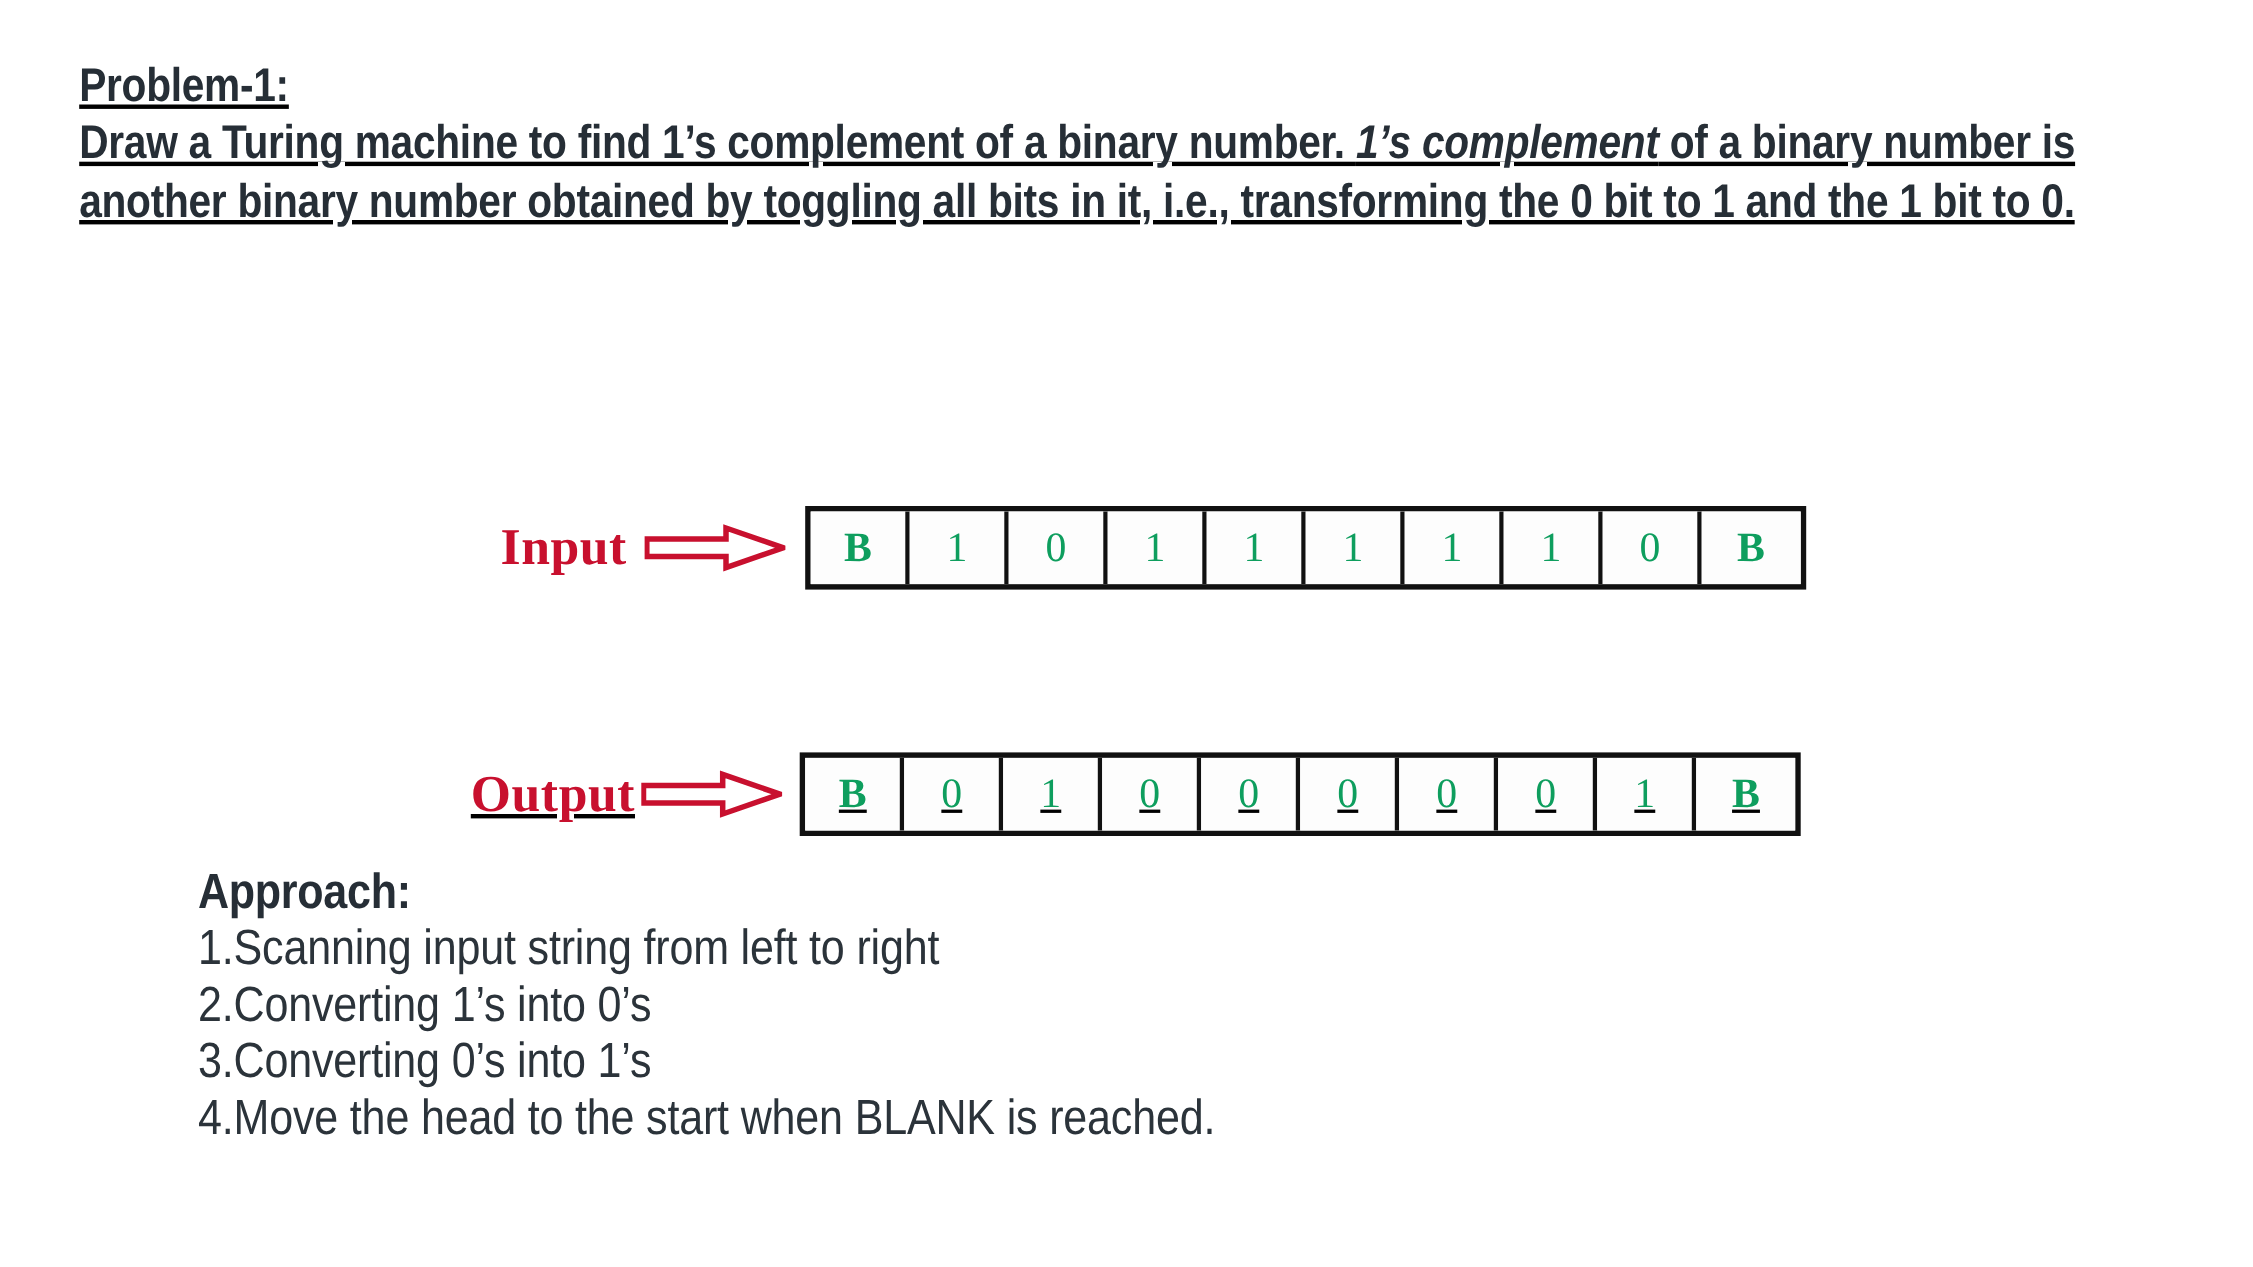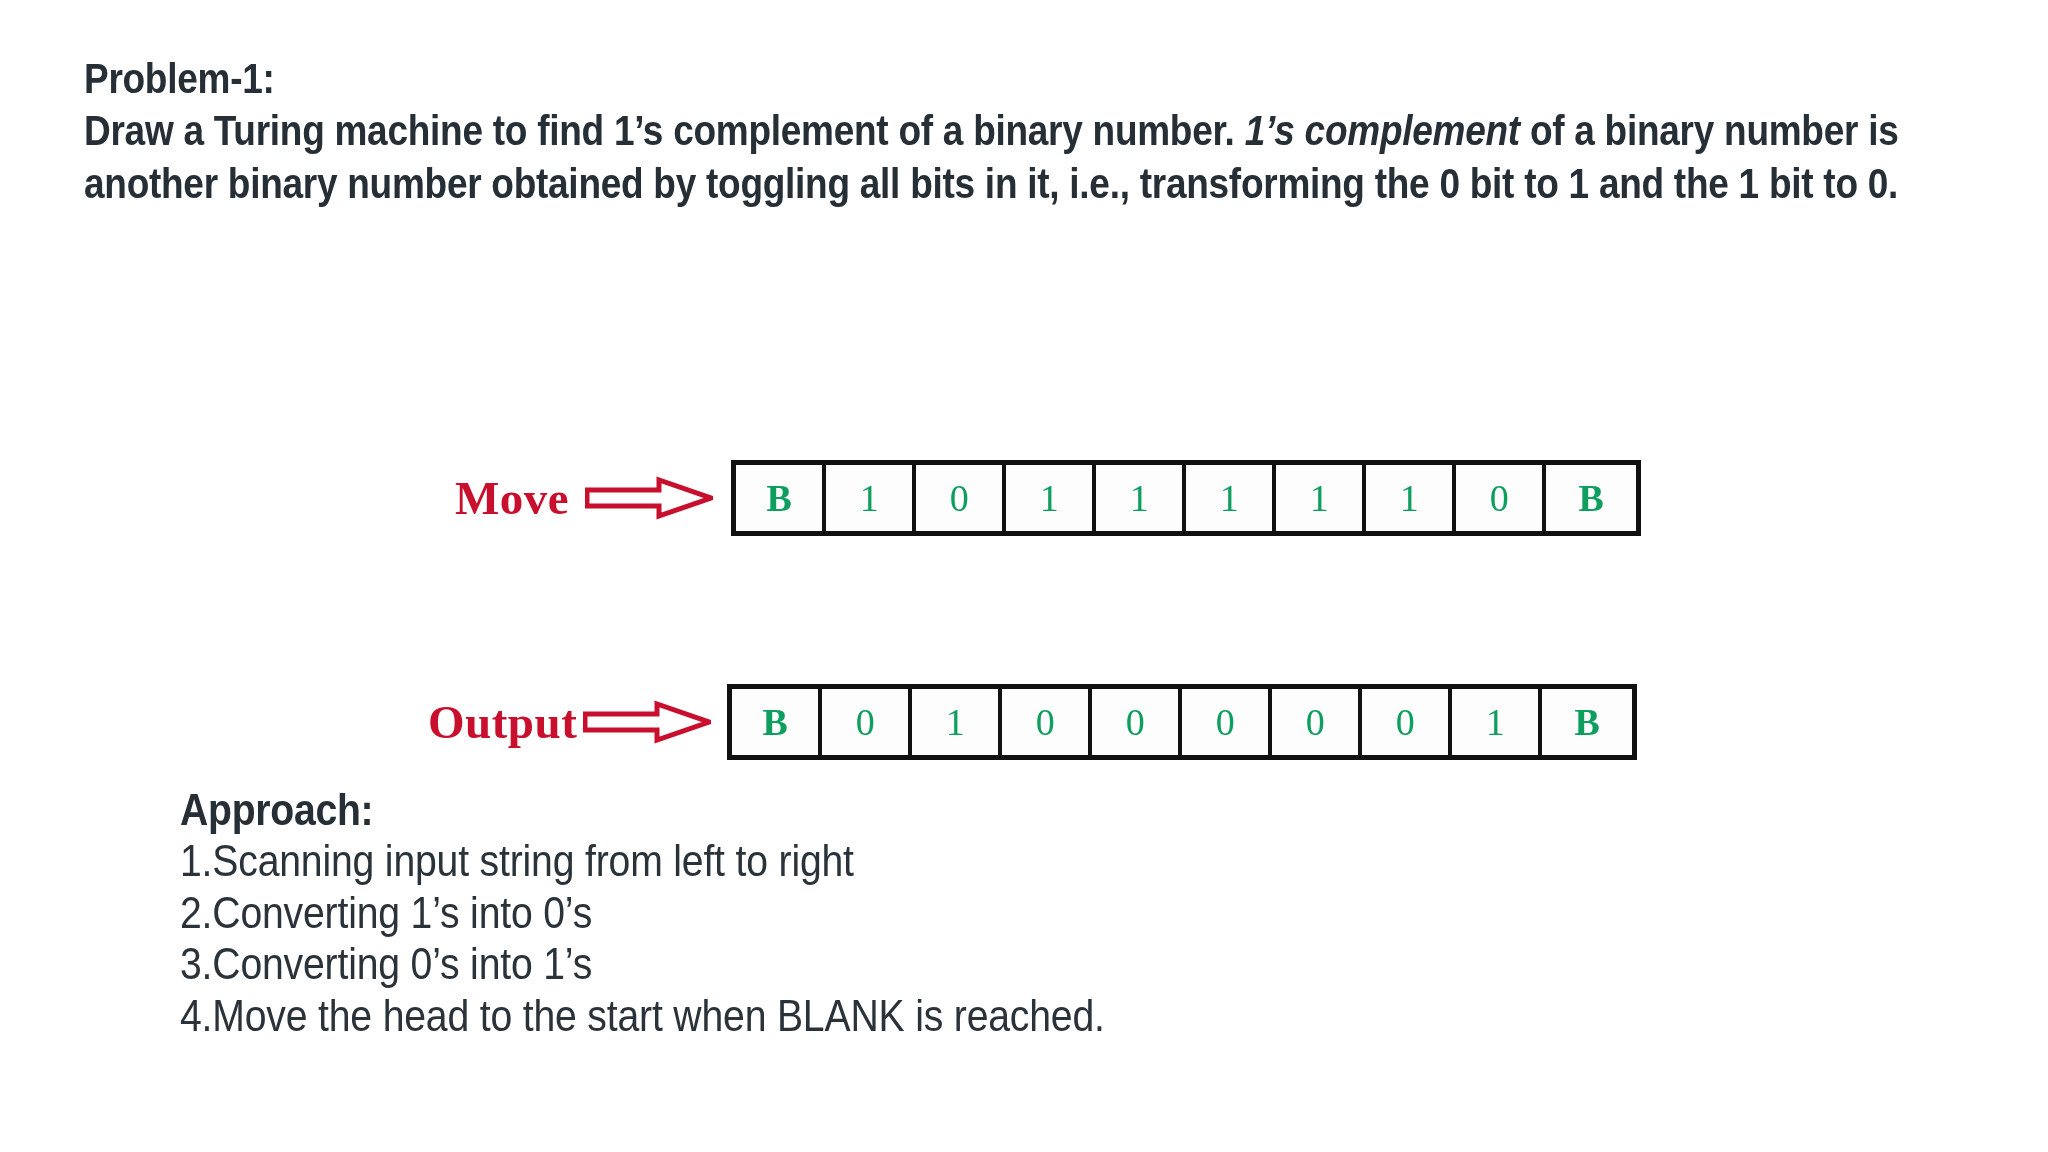--- a/index.html
+++ b/index.html
@@ -12,23 +12,24 @@
     height: 1152px;
     position: relative;
     overflow: hidden;
     font-family: "Liberation Sans", sans-serif;
     background: #ffffff;
   }
 
   
   .problem-block {
     position: absolute;
-    left: 84px;
+    left: 72px;
     top: 52px;
     width: 1900px;
+    text-decoration: underline;
   }
   .problem-title {
     font-family: "Liberation Sans", sans-serif;
     font-weight: bold;
     font-size: 43px;
     line-height: 1.22;
     color: #262E36;
     letter-spacing: -0.3px;
     transform: scaleX(0.86);
     transform-origin: left top;
@@ -49,21 +50,21 @@
     font-style: italic;
   }
 
   
   .tape-row {
     position: absolute;
     display: flex;
     align-items: center;
   }
   #input-row  { left: 455px; top: 460px; }
-  #output-row { left: 428px; top: 684px; }
+  #output-row { left: 428px; top: 684px; text-decoration: underline; }
 
   .tape-label {
     font-family: "Liberation Serif", serif;
     font-weight: bold;
     font-size: 47px;
     color: #C8102E;
     letter-spacing: 0.5px;
     line-height: 1;
     white-space: nowrap;
   }
@@ -135,21 +136,21 @@
 </style>
 </head>
 <body>
 
 <div class="problem-block">
   <div class="problem-title">Problem-1:</div>
   <div class="problem-body"><span>Draw a Turing machine to find 1’s complement of a binary number. </span><span class="em">1’s complement</span><span> of a binary number is another binary number obtained by toggling all bits in it, i.e., transforming the 0 bit to 1 and the 1 bit to 0.</span></div>
 </div>
 
 <div class="tape-row" id="input-row">
-  <div class="tape-label">Move</div>
+  <div class="tape-label">Input</div>
   <span class="arrow-wrap">
     <svg width="128" height="46" viewBox="0 0 128 46" aria-hidden="true">
       <path d="M2 15 L74 15 L74 5 L126 23 L74 41 L74 31 L2 31 Z" fill="none" stroke="#C8102E" stroke-width="5" stroke-linejoin="miter"></path>
     </svg>
   </span>
   <div class="tape" id="input-tape">
     <div class="tape-cell blank">B</div>
     <div class="tape-cell digit">1</div>
     <div class="tape-cell digit">0</div>
     <div class="tape-cell digit">1</div>

